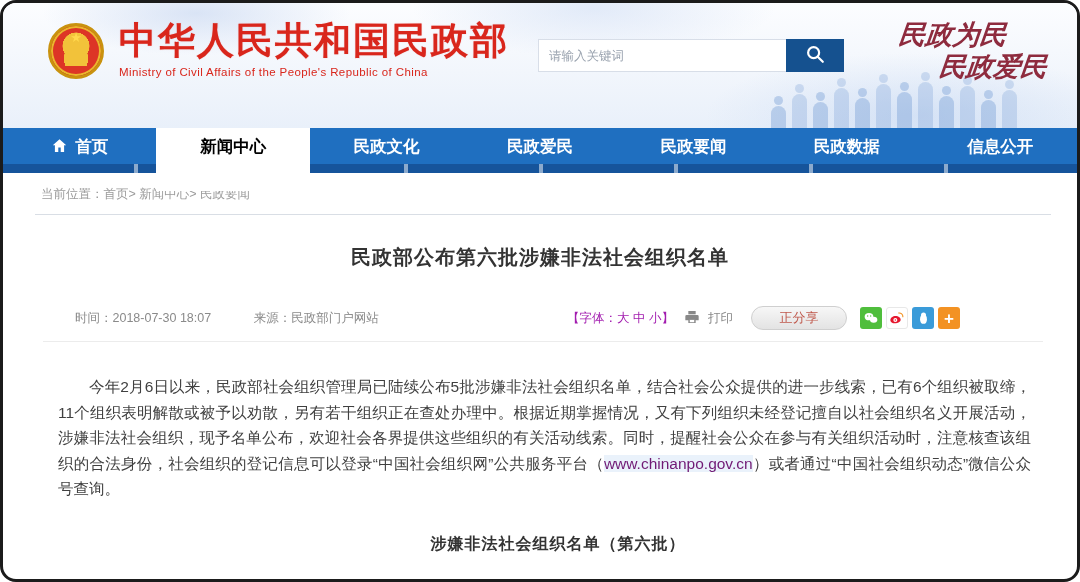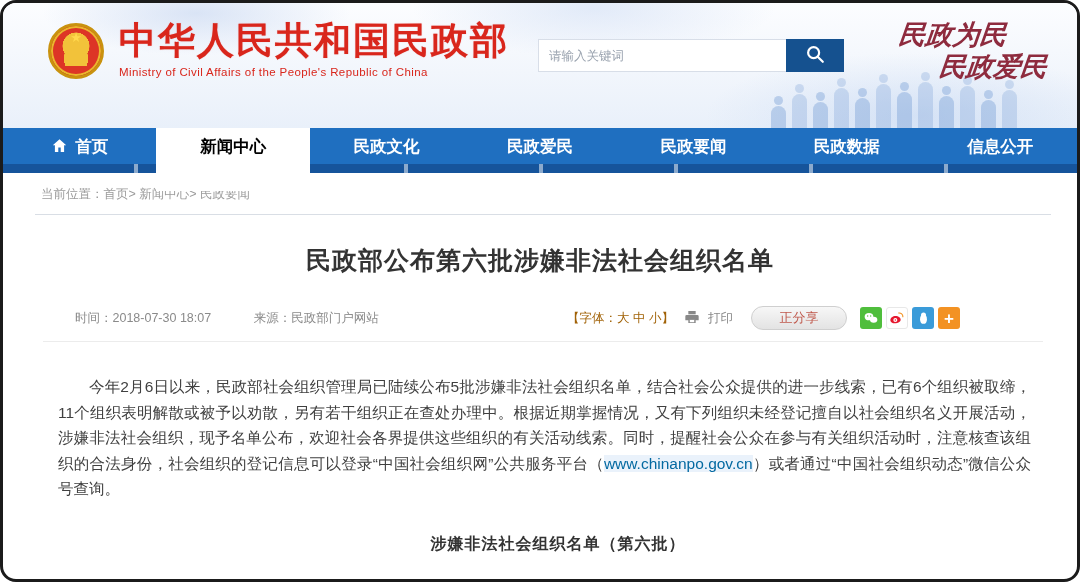--- a/index.html
+++ b/index.html
@@ -61,42 +61,42 @@
   .nav-item { flex:1 1 0; height:63px; display:flex; align-items:center; justify-content:center; gap:7px;
       color:#fff; font-size:16.5px; font-weight:bold; padding-bottom:25px; cursor:pointer; position:relative; z-index:2; }
   .nav-item.active { background:#fff; color:#000000; z-index:3; }
 
   
   .breadcrumb { position:absolute; top:183px; left:38px; font-size:12.5px; color:#9b9b9b; z-index:2; }
   .divider1 { position:absolute; top:211px; left:32px; width:1016px; height:1px; background:#d9dee5; }
 
   
   .article-title { position:absolute; top:241px; left:0; width:100%; text-align:center;
-      font-size:25px; font-weight:bold; color:#333; letter-spacing:1px; }
+      font-size:20px; font-weight:bold; color:#333; letter-spacing:1px; }
   .meta-row { position:absolute; top:302px; left:55px; width:905px; display:flex;
       justify-content:space-between; align-items:center; font-size:12.5px; color:#8a8a8a; }
   .meta-left span { margin-right:22px;padding-left:17px; }
   .meta-tools { display:flex; align-items:center; gap:10px; }
-  .font-size-ctl { color:#a16207; cursor:pointer; }
+  .font-size-ctl { color:#a21caf; cursor:pointer; }
   .print-ctl { display:flex; align-items:center; gap:8px; color:#8a8a8a; cursor:pointer; }
   .share-btn { width:96px; height:24px; background:linear-gradient(#f7f7f7,#e3e3e3); border:1px solid #cfcfcf;
       border-radius:12px; color:#c05a4e; font-size:13px; display:flex; align-items:center; justify-content:center;
       cursor:pointer; margin-left:8px; }
   .share-icons { display:flex; align-items:center; gap:4px; background:#fff; padding:2px 3px; }
   .share-icon { width:22px; height:22px; border-radius:3px; display:flex; align-items:center; justify-content:center; cursor:pointer; }
   .icon-wechat { background:#4fbe3c; }
   .icon-weibo { background:#fff; border:1px solid #e8e8e8; }
   .icon-qq { background:#3a9bd9; }
   .icon-more { background:#f39223; color:#fff; font-size:17px; font-weight:bold; line-height:1; }
 
   .divider2 { position:absolute; top:338px; left:40px; width:1000px; height:1px; background:#ececec; }
 
   .article-body { position:absolute; top:371px; left:55px; width:973px; font-size:15.5px; color:#404040;
       line-height:25.5px; text-align:justify; text-indent:2em; }
-  .article-body a { color:#0369a1; text-decoration:none; background:#eaf2fb; cursor:pointer; }
+  .article-body a { color:#701a75; text-decoration:none; background:#eaf2fb; cursor:pointer; }
   .list-heading { position:absolute; top:531px; left:18px; width:100%; text-align:center;
       font-size:16px; font-weight:bold; color:#333; letter-spacing:1px; }
 </style>
 </head>
 <body>
 
 <div class="frame">
 
   <header class="site-header">
     <div class="crowd">

